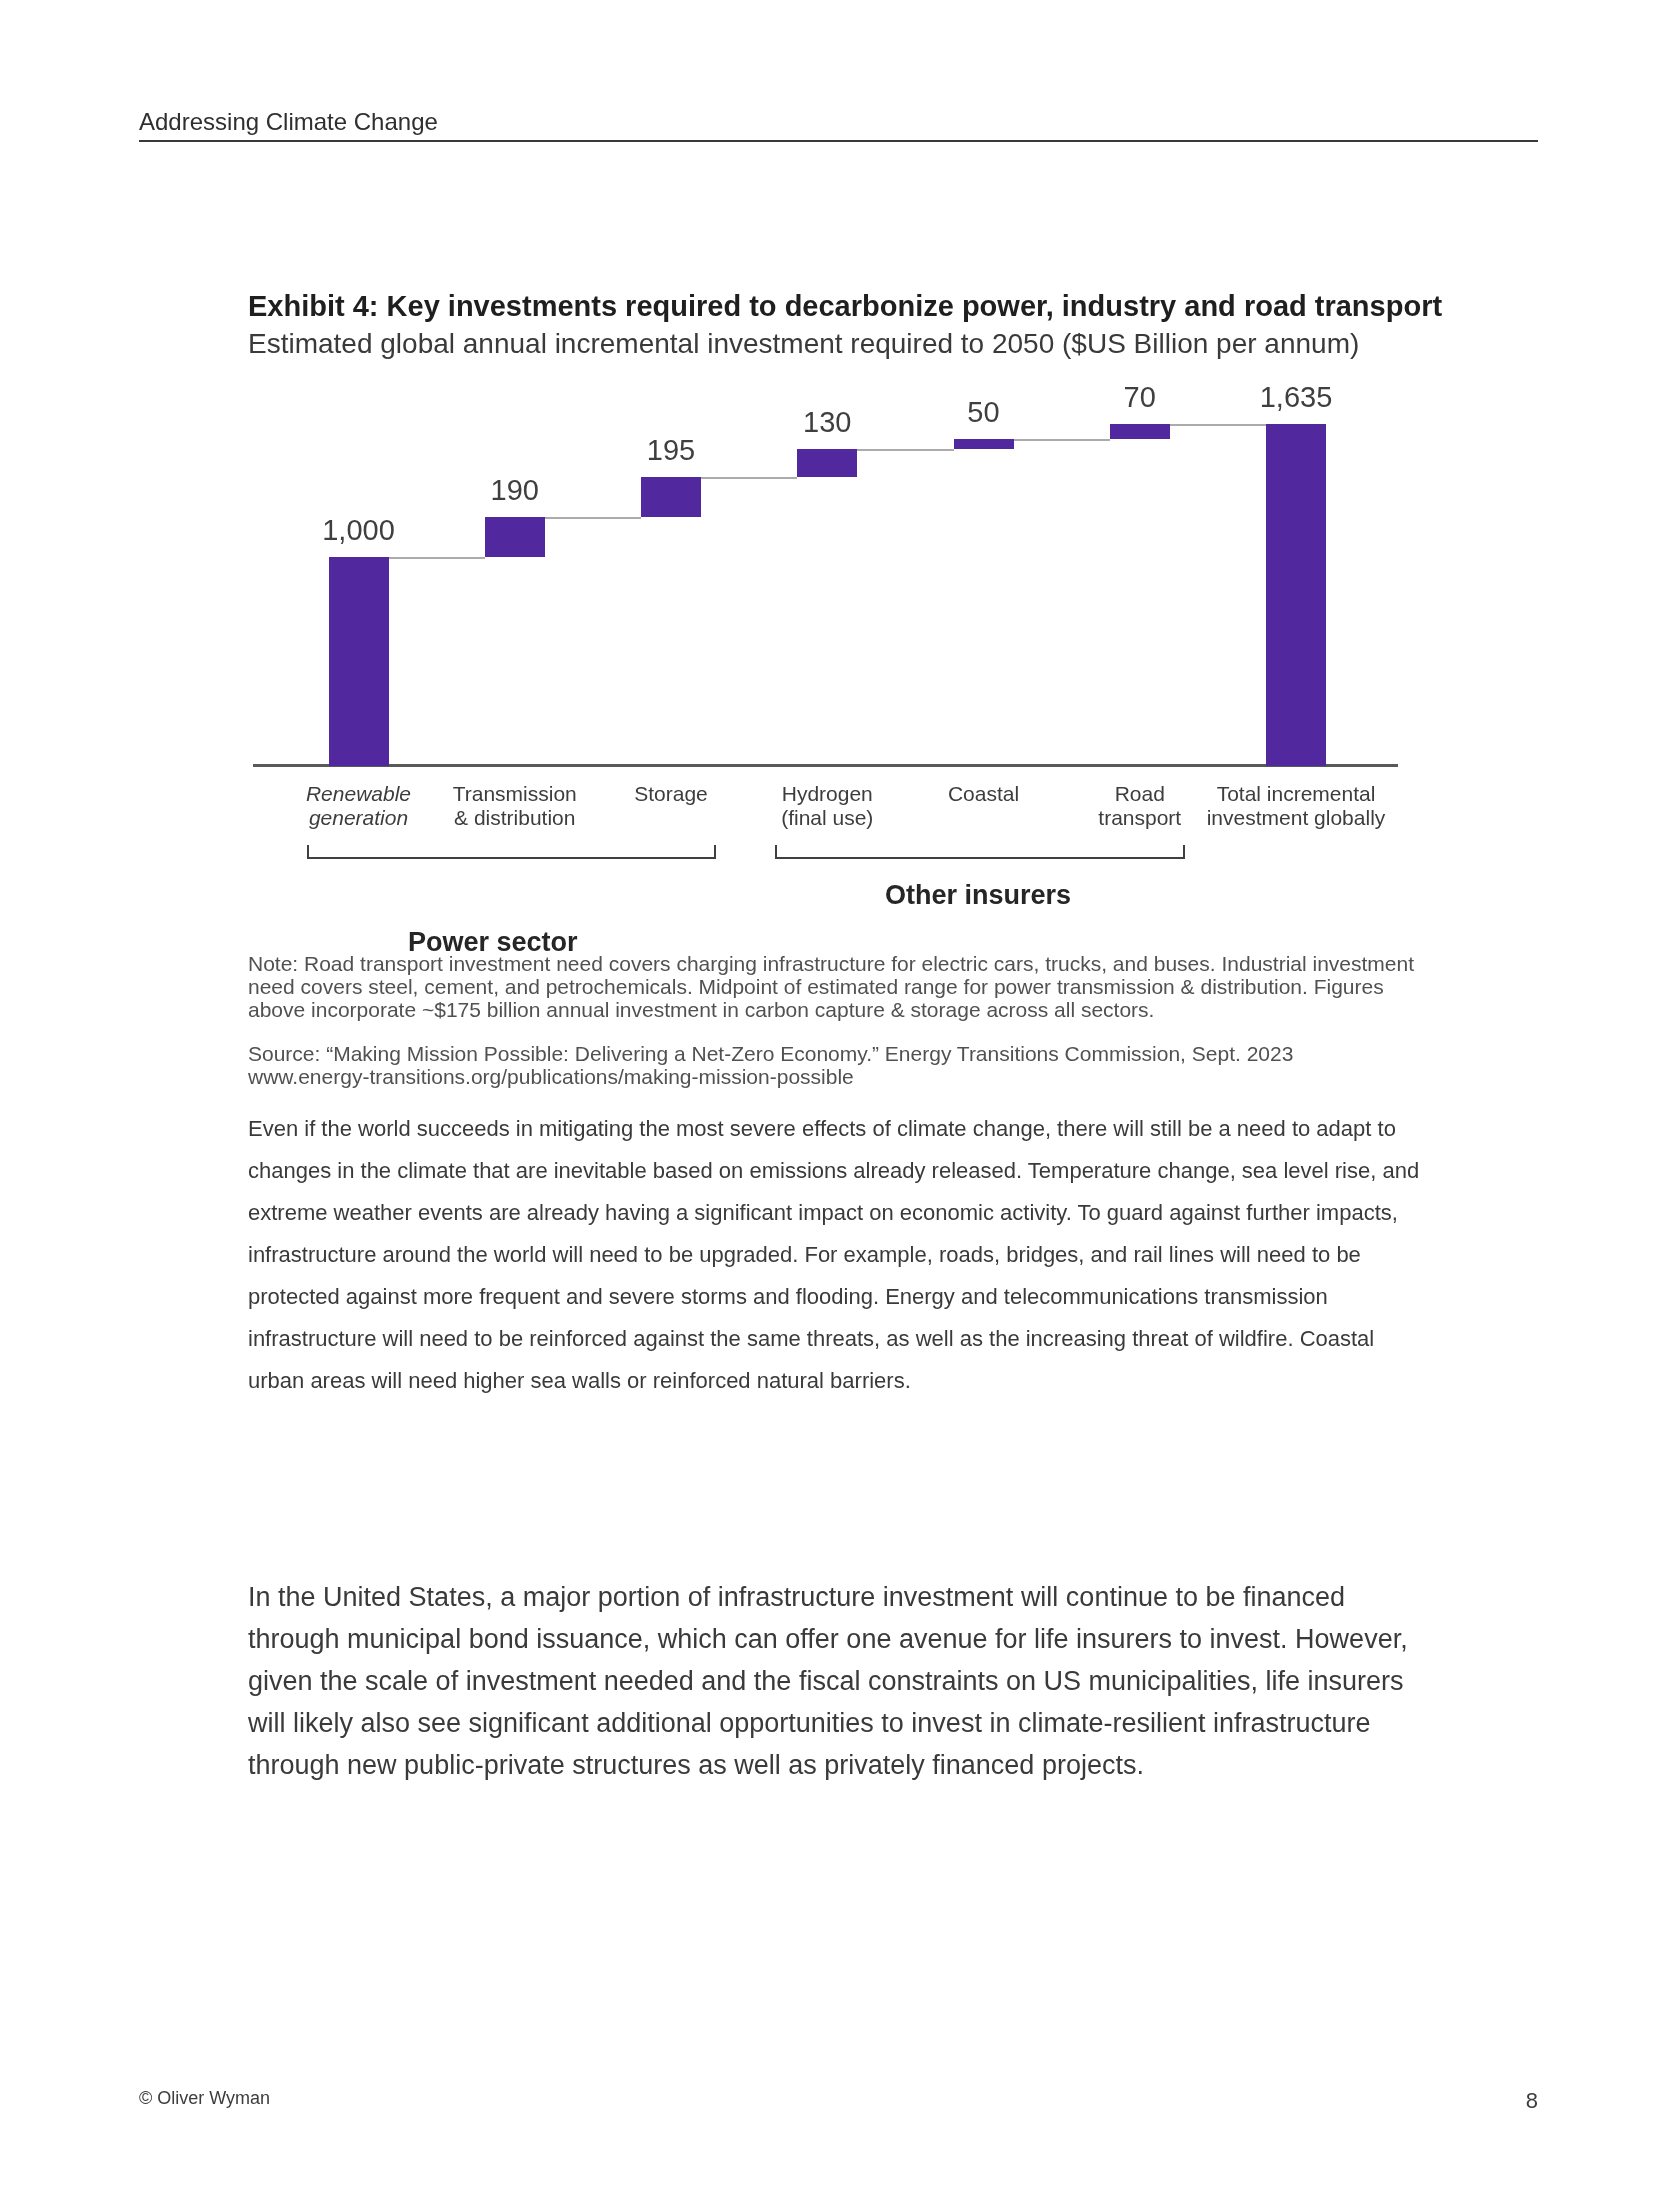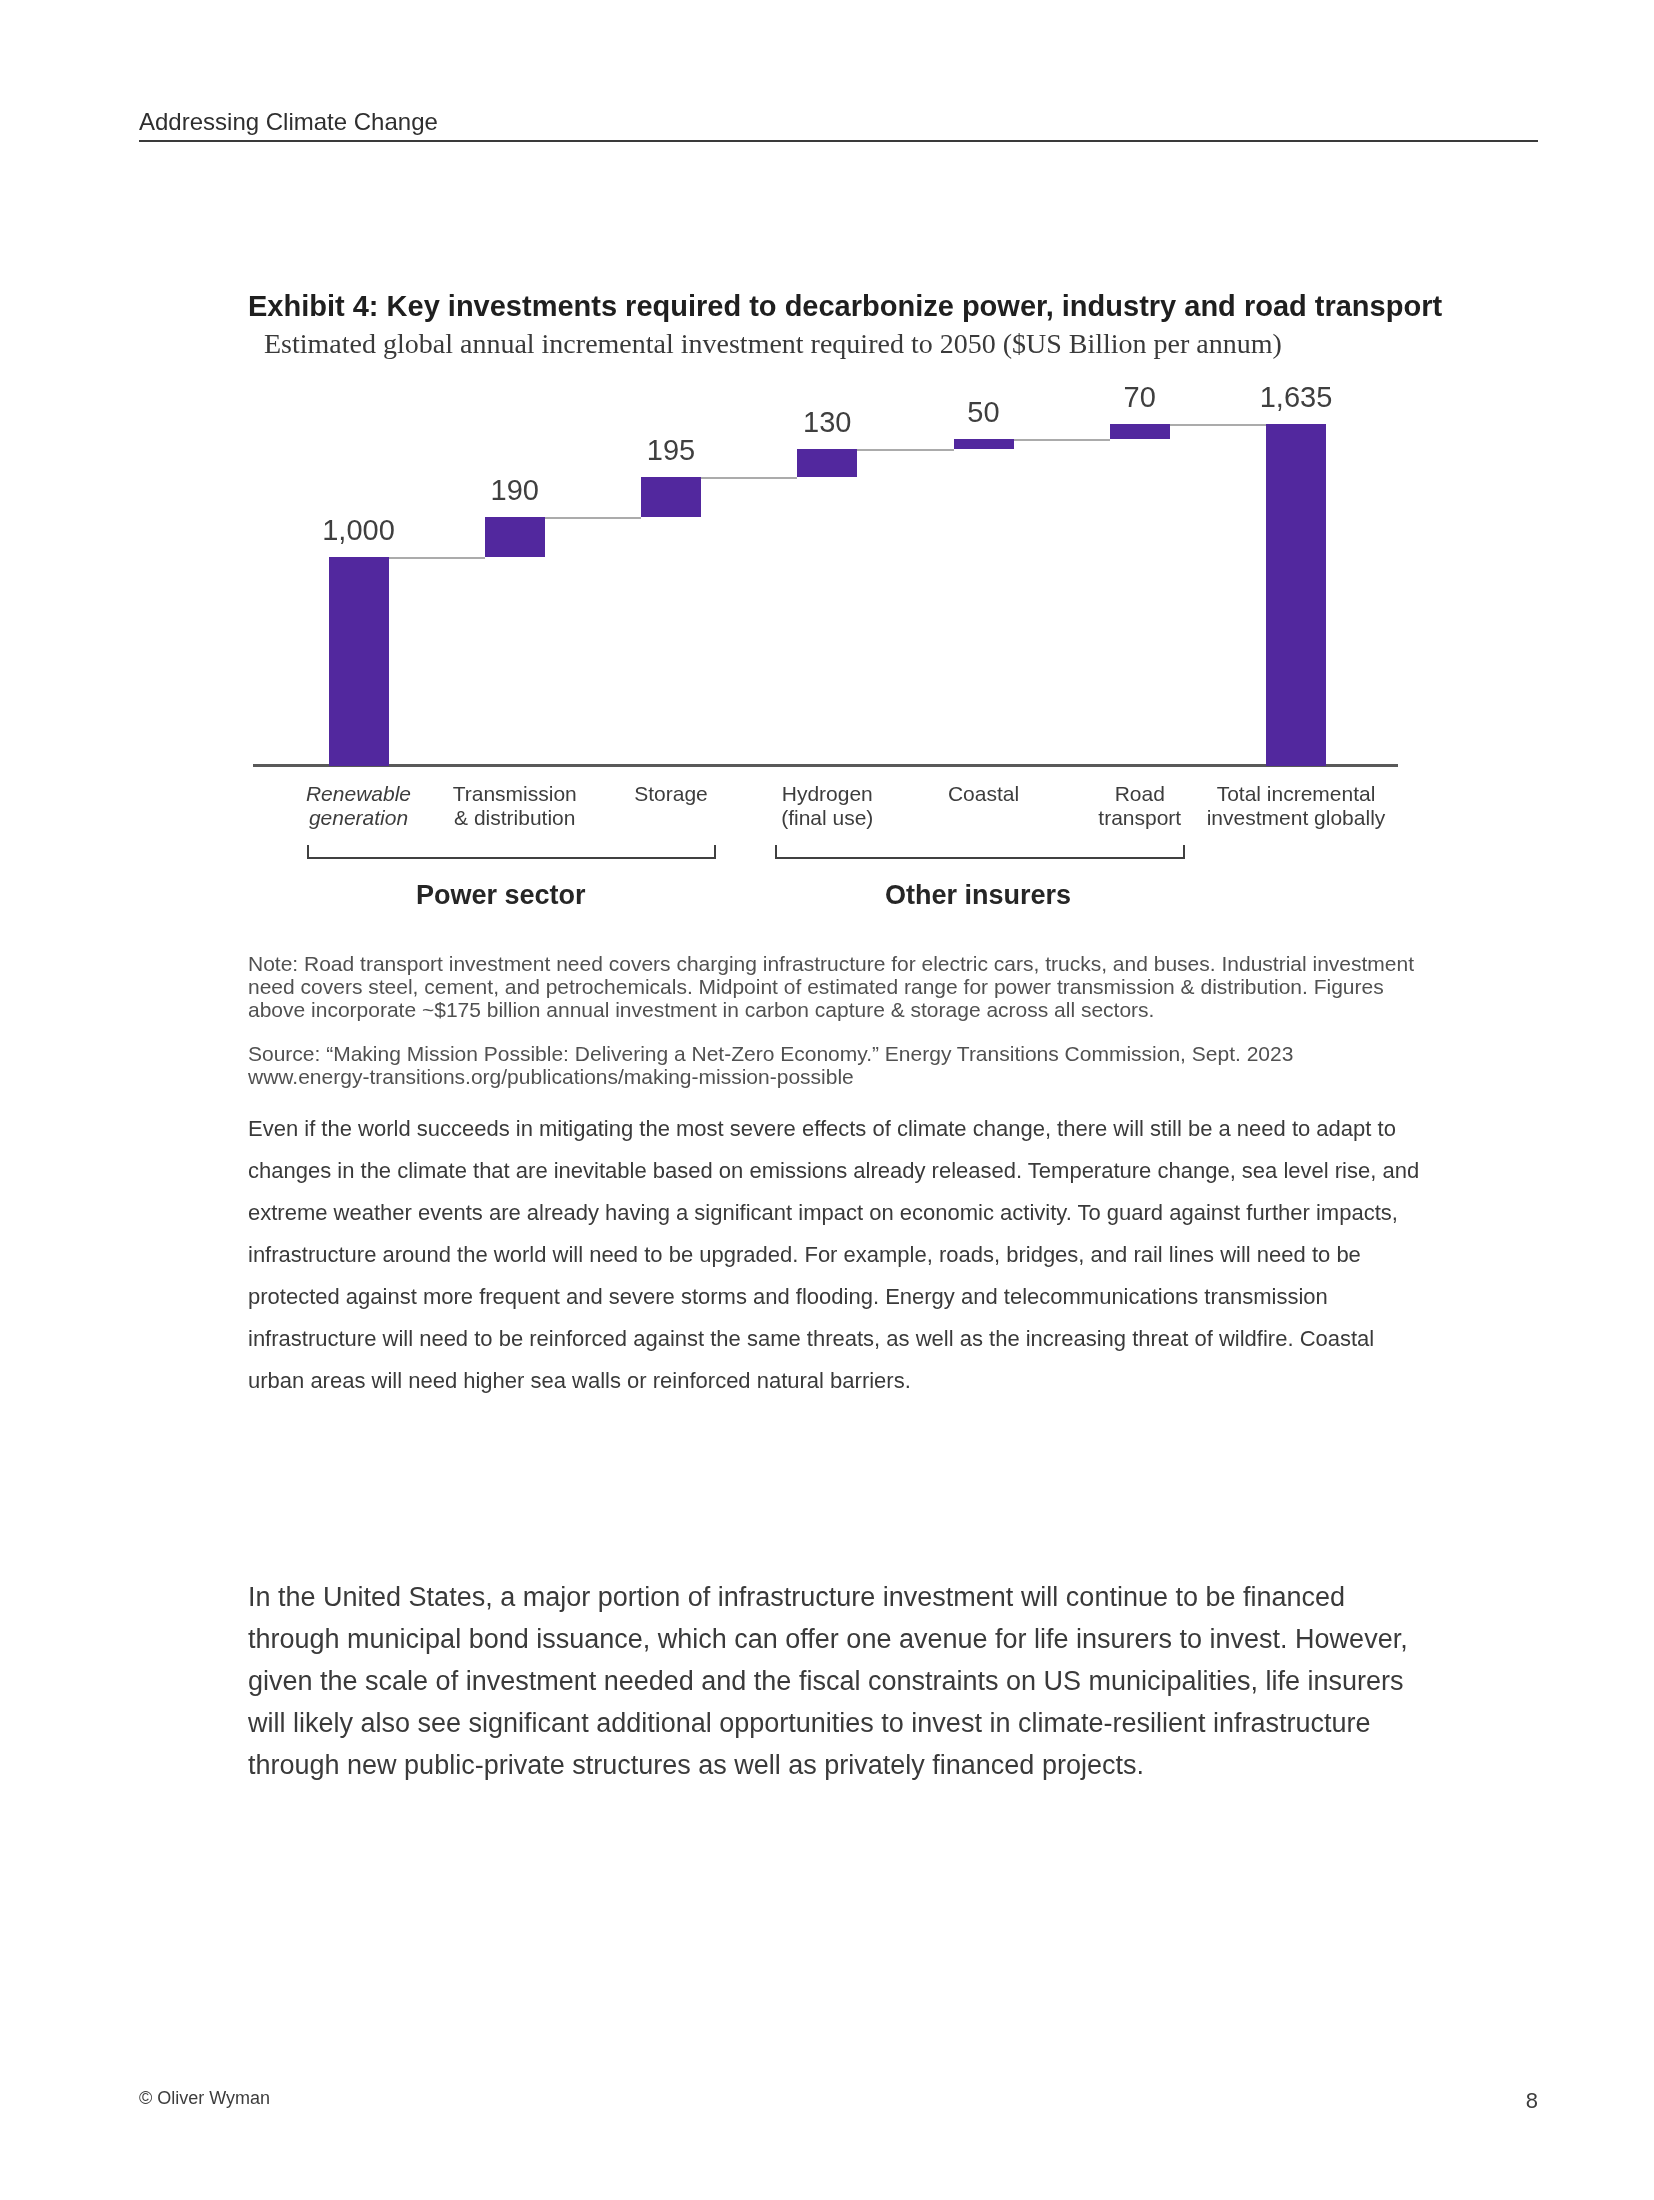--- a/index.html
+++ b/index.html
@@ -11,21 +11,21 @@
     overflow:hidden;
   }
   .abs{position:absolute;}
   
   .header-title{left:139px;top:108px;font-size:24px;color:#2f2f2f;}
   .header-rule{left:139px;top:140px;width:1399px;height:2px;background:#3a3a3a;}
   .footer-copy{left:139px;top:2088px;font-size:18px;color:#3d3d3d;}
   .footer-page{left:1408px;top:2088px;width:130px;text-align:right;font-size:22px;color:#3d3d3d;}
   
   .ex-title{left:248px;top:290px;font-size:29px;font-weight:bold;color:#1f1f1f;}
-  .ex-subtitle{left:264px;top:328px;font-size:28px;color:#3a3a3a;font-family:Liberation Serif, serif;}
+  .ex-subtitle{left:248px;top:328px;font-size:28px;color:#3a3a3a;}
   
   #chart{left:250px;top:380px;width:1160px;height:386px;}
   #chart .bar{position:absolute;}
   #chart .connector{position:absolute;height:2px;}
   #chart .axis{position:absolute;left:3px;bottom:-1px;width:1145px;height:3px;}
   #chart .value-label{position:absolute;text-align:center;font-size:29px;color:#3f3f3f;}
   #chart .cat-label{position:absolute;top:402px;text-align:center;font-size:21px;line-height:24px;color:#3d3d3d;}
   #chart .bracket{position:absolute;top:465px;height:12px;border-left:2px solid #404040;border-right:2px solid #404040;border-bottom:2px solid #404040;}
   #chart .group-label{position:absolute;top:500px;text-align:center;font-size:27px;font-weight:bold;color:#262626;}
   
@@ -70,21 +70,21 @@
       <div class="bar" style="left: 1016px; bottom: 0px; width: 60px; height: 341.715px; background: rgb(82, 40, 158);"></div>
       <div class="value-label" style="left: 971px; width: 150px; bottom: 351.715px;">1,635</div>
       <div class="cat-label" style="left: 936px; width: 220px;">Total incremental<br>investment globally</div>
       <div class="connector" style="left: 138.5px; width: 96.25px; top: 177px; background: rgb(171, 171, 171);"></div>
       <div class="connector" style="left: 294.75px; width: 96.25px; top: 137.29px; background: rgb(171, 171, 171);"></div>
       <div class="connector" style="left: 451px; width: 96.25px; top: 96.535px; background: rgb(171, 171, 171);"></div>
       <div class="connector" style="left: 607.25px; width: 96.25px; top: 69.365px; background: rgb(171, 171, 171);"></div>
       <div class="connector" style="left: 763.5px; width: 96.25px; top: 58.915px; background: rgb(171, 171, 171);"></div>
       <div class="connector" style="left: 919.75px; width: 96.25px; top: 44.285px; background: rgb(171, 171, 171);"></div>
       <div class="bracket" style="left: 56.5px; width: 405.5px;"></div>
-      <div class="group-label" style="left: 48px; width: 405.5px;">Power sector</div>
+      <div class="group-label" style="left: 40px; width: 405.5px; margin-top: 47px;">Power sector</div>
       <div class="bracket" style="left: 525.25px; width: 405.5px;"></div>
       <div class="group-label" style="left: 525.25px; width: 405.5px;">Other insurers</div>
     </div>
 
   <div class="abs note-block">Note: Road transport investment need covers charging infrastructure for electric cars, trucks, and buses. Industrial investment need covers steel, cement, and petrochemicals. Midpoint of estimated range for power transmission &amp; distribution. Figures above incorporate ~$175 billion annual investment in carbon capture &amp; storage across all sectors.</div>
   <div class="abs source-block">
     <div>Source: “Making Mission Possible: Delivering a Net-Zero Economy.” Energy Transitions Commission, Sept. 2023</div>
     <div>www.energy-transitions.org/publications/making-mission-possible</div>
   </div>
 

